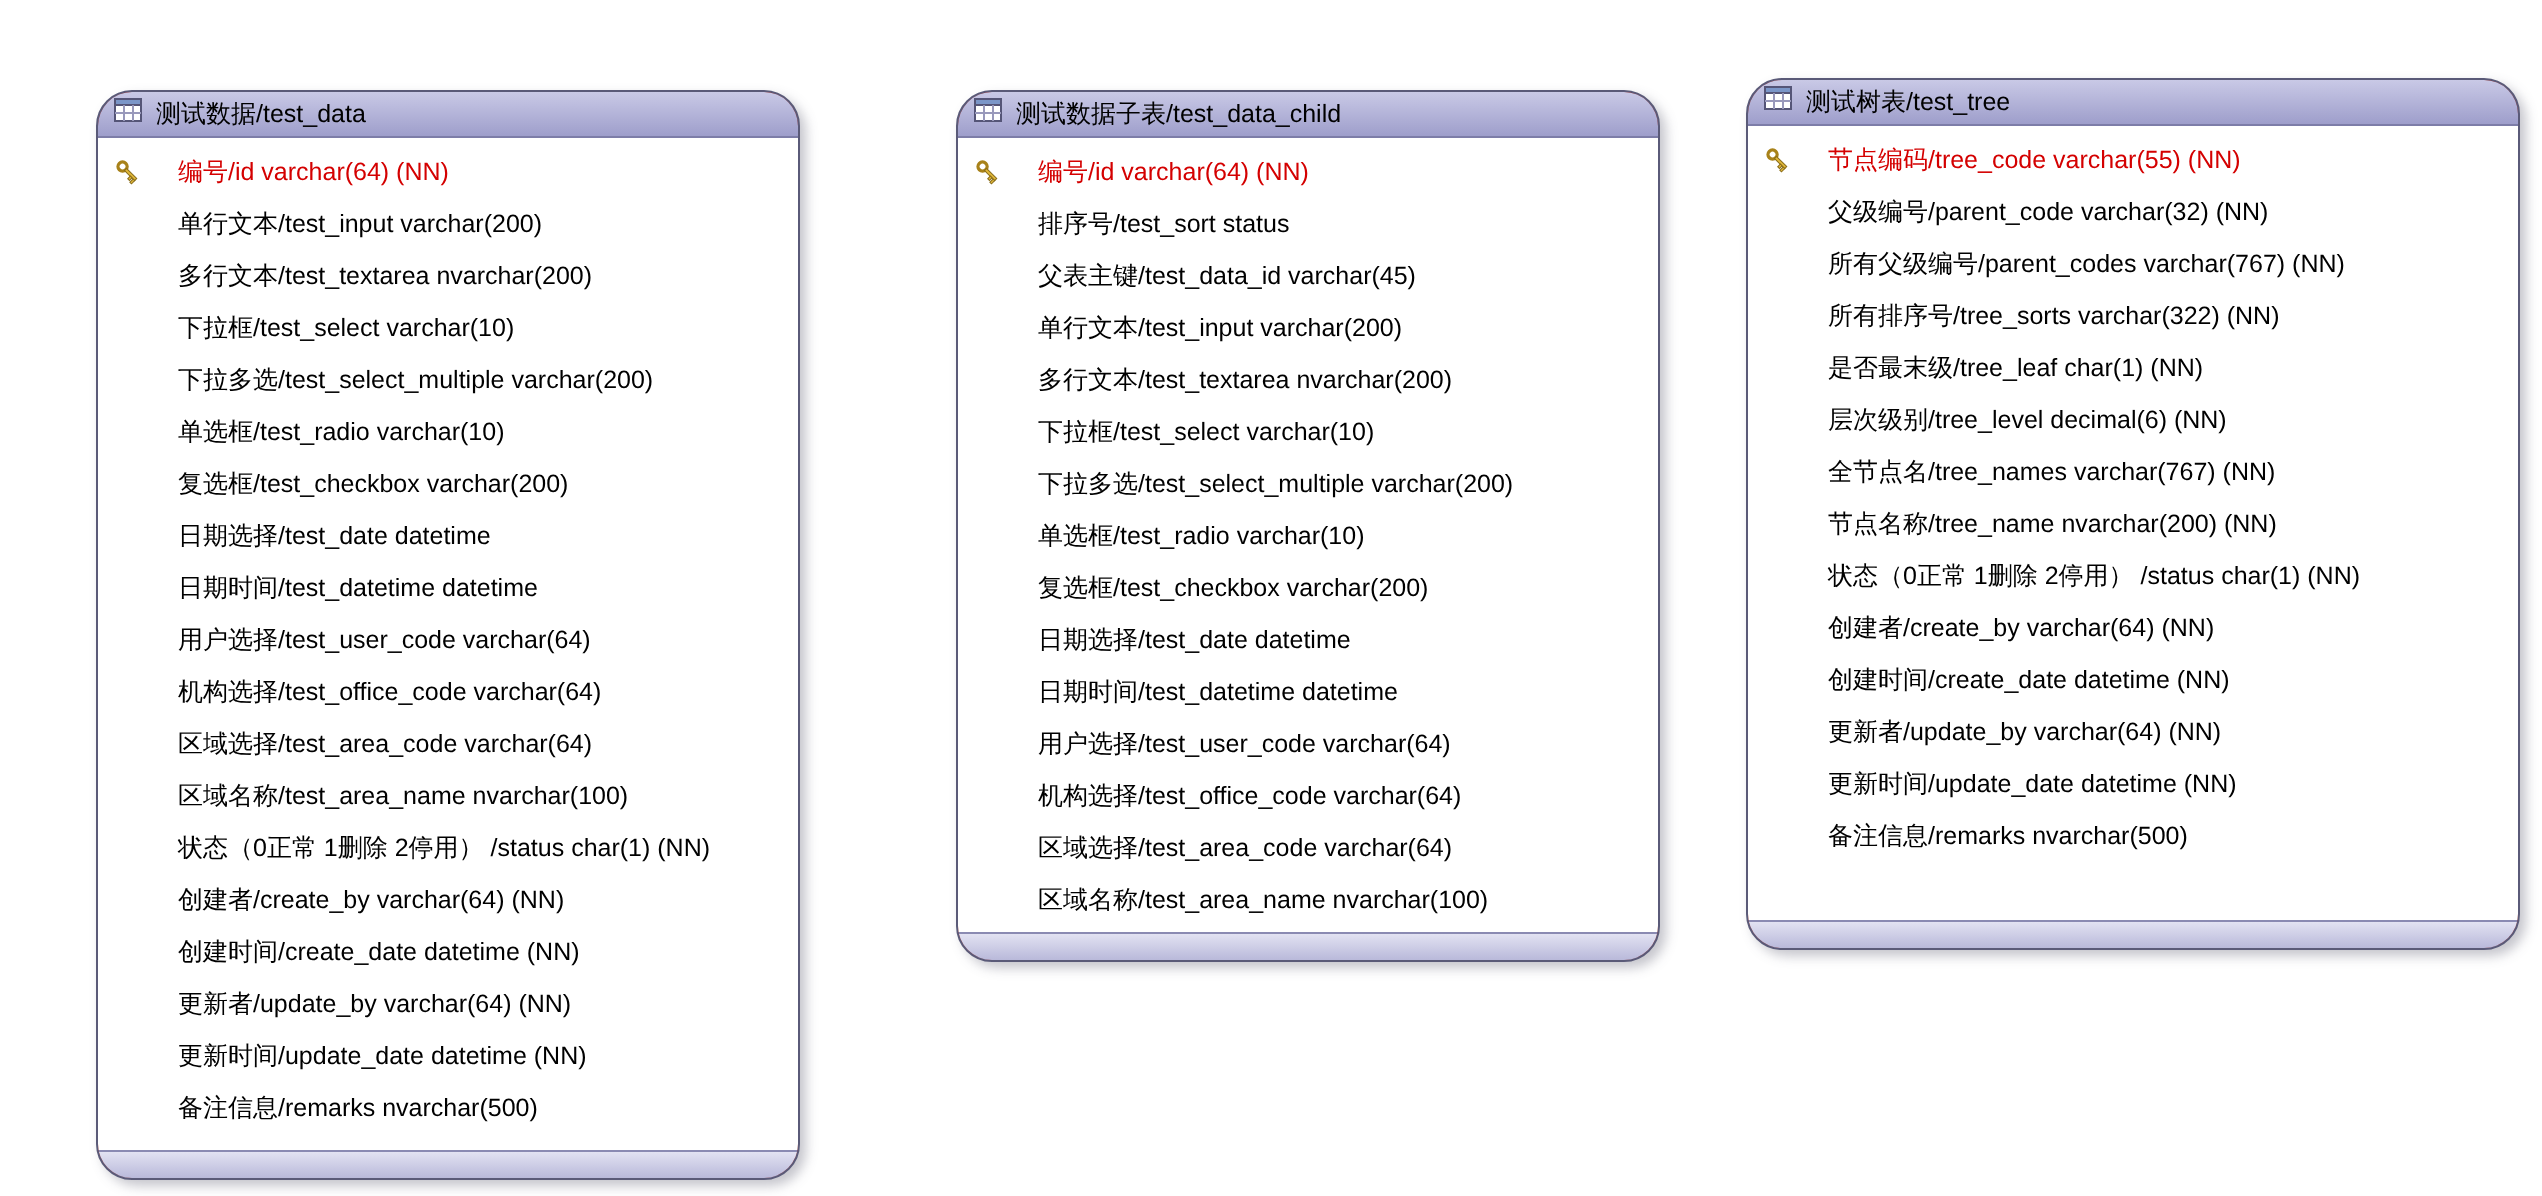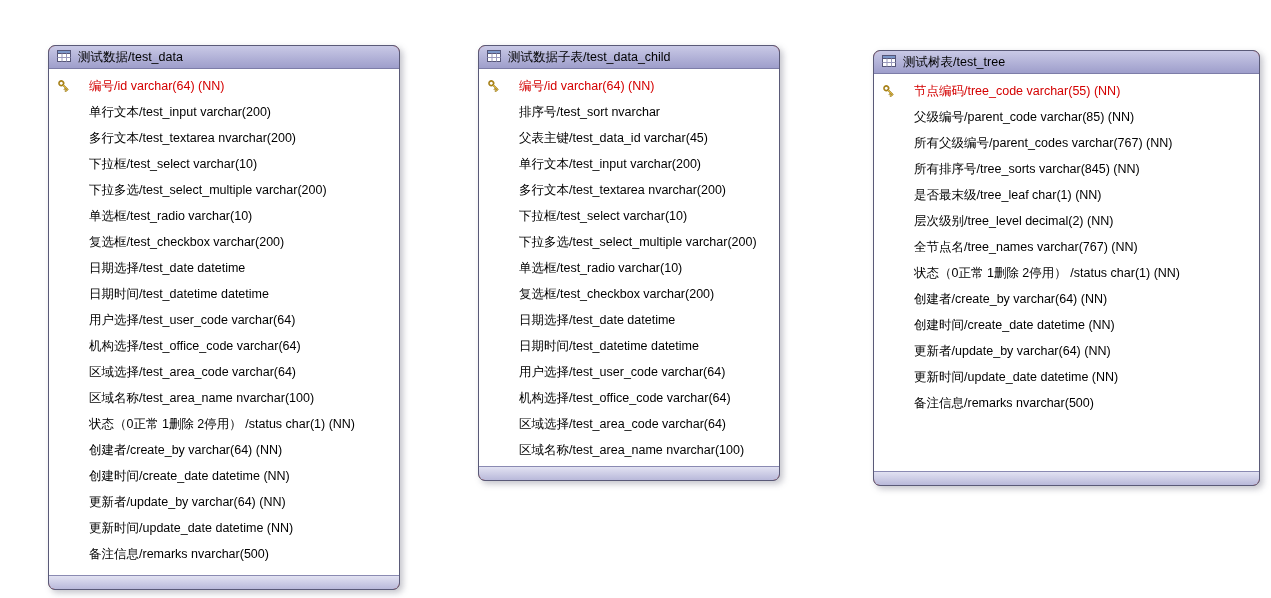--- a/index.html
+++ b/index.html
@@ -8,21 +8,21 @@
     background: #ffffff;
     font-family: "Liberation Sans", "DejaVu Sans", sans-serif;
     position: relative;
     overflow: hidden;
   }
   .canvas { position: absolute; inset: 0; }
   .table-card {
     position: absolute;
     background: #7f1d1d;
     border: 1px solid #5a5a78;
-    border-radius: 7px;
+    border-radius: 18px;
     box-shadow: 3px 3px 6px rgba(90, 90, 110, 0.35);
     display: flex;
     flex-direction: column;
     overflow: hidden;
   }
   .table-header {
     height: 23px;
     flex: 0 0 23px;
     background: linear-gradient(#c9c9e6, #9e9ecb);
     border-bottom: 1px solid #7d7da8;
@@ -170,21 +170,21 @@
           <span class="field-label">更新时间/update_date datetime (NN)</span>
         </div>
         <div class="field-row">
           <span class="key-cell"></span>
           <span class="field-label">备注信息/remarks nvarchar(500)</span>
         </div>
       </div>
     <div class="table-footer"></div>
   </div>
 
-  <div class="table-card" style="left:478px; top:45px; width:302px; height:436px;">
+  <div class="table-card" style="left:478px; top:45px; width:352px; height:436px;">
     <div class="table-header">
       <span class="hdr-icon">
         <svg width="14" height="12" viewBox="0 0 14 12">
             <rect x="0.5" y="0.5" width="13" height="11" fill="#ffffff" stroke="#555577"></rect>
             <rect x="0.5" y="0.5" width="13" height="3" fill="#7b96c8" stroke="#555577"></rect>
             <line x1="5" y1="3.5" x2="5" y2="11.5" stroke="#9999bb"></line>
             <line x1="9.5" y1="3.5" x2="9.5" y2="11.5" stroke="#9999bb"></line>
             <line x1="0.5" y1="7.5" x2="13.5" y2="7.5" stroke="#9999bb"></line>
           </svg>
       </span>
@@ -199,21 +199,21 @@
                 <rect x="6" y="7.15" width="8.2" height="1.7" fill="#e2b93b" stroke="#8a6d1a" stroke-width="0.6"></rect>
                 <rect x="10.6" y="8.7" width="1.4" height="2.1" fill="#e2b93b" stroke="#8a6d1a" stroke-width="0.6"></rect>
                 <rect x="12.9" y="8.7" width="1.3" height="2.7" fill="#e2b93b" stroke="#8a6d1a" stroke-width="0.6"></rect>
               </g>
             </svg>
           </span>
           <span class="field-label">编号/id varchar(64) (NN)</span>
         </div>
         <div class="field-row">
           <span class="key-cell"></span>
-          <span class="field-label">排序号/test_sort nvarchar</span>
+          <span class="field-label">排序号/test_sort status</span>
         </div>
         <div class="field-row">
           <span class="key-cell"></span>
           <span class="field-label">父表主键/test_data_id varchar(45)</span>
         </div>
         <div class="field-row">
           <span class="key-cell"></span>
           <span class="field-label">单行文本/test_input varchar(200)</span>
         </div>
         <div class="field-row">
@@ -257,21 +257,21 @@
           <span class="field-label">区域选择/test_area_code varchar(64)</span>
         </div>
         <div class="field-row">
           <span class="key-cell"></span>
           <span class="field-label">区域名称/test_area_name nvarchar(100)</span>
         </div>
       </div>
     <div class="table-footer"></div>
   </div>
 
-  <div class="table-card" style="left:873px; top:50px; width:387px; height:436px;">
+  <div class="table-card" style="left:873px; top:39px; width:387px; height:436px;">
     <div class="table-header">
       <span class="hdr-icon">
         <svg width="14" height="12" viewBox="0 0 14 12">
             <rect x="0.5" y="0.5" width="13" height="11" fill="#ffffff" stroke="#555577"></rect>
             <rect x="0.5" y="0.5" width="13" height="3" fill="#7b96c8" stroke="#555577"></rect>
             <line x1="5" y1="3.5" x2="5" y2="11.5" stroke="#9999bb"></line>
             <line x1="9.5" y1="3.5" x2="9.5" y2="11.5" stroke="#9999bb"></line>
             <line x1="0.5" y1="7.5" x2="13.5" y2="7.5" stroke="#9999bb"></line>
           </svg>
       </span>
@@ -286,41 +286,45 @@
                 <rect x="6" y="7.15" width="8.2" height="1.7" fill="#e2b93b" stroke="#8a6d1a" stroke-width="0.6"></rect>
                 <rect x="10.6" y="8.7" width="1.4" height="2.1" fill="#e2b93b" stroke="#8a6d1a" stroke-width="0.6"></rect>
                 <rect x="12.9" y="8.7" width="1.3" height="2.7" fill="#e2b93b" stroke="#8a6d1a" stroke-width="0.6"></rect>
               </g>
             </svg>
           </span>
           <span class="field-label">节点编码/tree_code varchar(55) (NN)</span>
         </div>
         <div class="field-row">
           <span class="key-cell"></span>
-          <span class="field-label">父级编号/parent_code varchar(85) (NN)</span>
+          <span class="field-label">父级编号/parent_code varchar(32) (NN)</span>
         </div>
         <div class="field-row">
           <span class="key-cell"></span>
           <span class="field-label">所有父级编号/parent_codes varchar(767) (NN)</span>
         </div>
         <div class="field-row">
           <span class="key-cell"></span>
-          <span class="field-label">所有排序号/tree_sorts varchar(845) (NN)</span>
+          <span class="field-label">所有排序号/tree_sorts varchar(322) (NN)</span>
         </div>
         <div class="field-row">
           <span class="key-cell"></span>
           <span class="field-label">是否最末级/tree_leaf char(1) (NN)</span>
         </div>
         <div class="field-row">
           <span class="key-cell"></span>
-          <span class="field-label">层次级别/tree_level decimal(2) (NN)</span>
+          <span class="field-label">层次级别/tree_level decimal(6) (NN)</span>
         </div>
         <div class="field-row">
           <span class="key-cell"></span>
           <span class="field-label">全节点名/tree_names varchar(767) (NN)</span>
+        </div>
+        <div class="field-row">
+          <span class="key-cell"></span>
+          <span class="field-label">节点名称/tree_name nvarchar(200) (NN)</span>
         </div>
         <div class="field-row">
           <span class="key-cell"></span>
           <span class="field-label">状态（0正常 1删除 2停用） /status char(1) (NN)</span>
         </div>
         <div class="field-row">
           <span class="key-cell"></span>
           <span class="field-label">创建者/create_by varchar(64) (NN)</span>
         </div>
         <div class="field-row">

